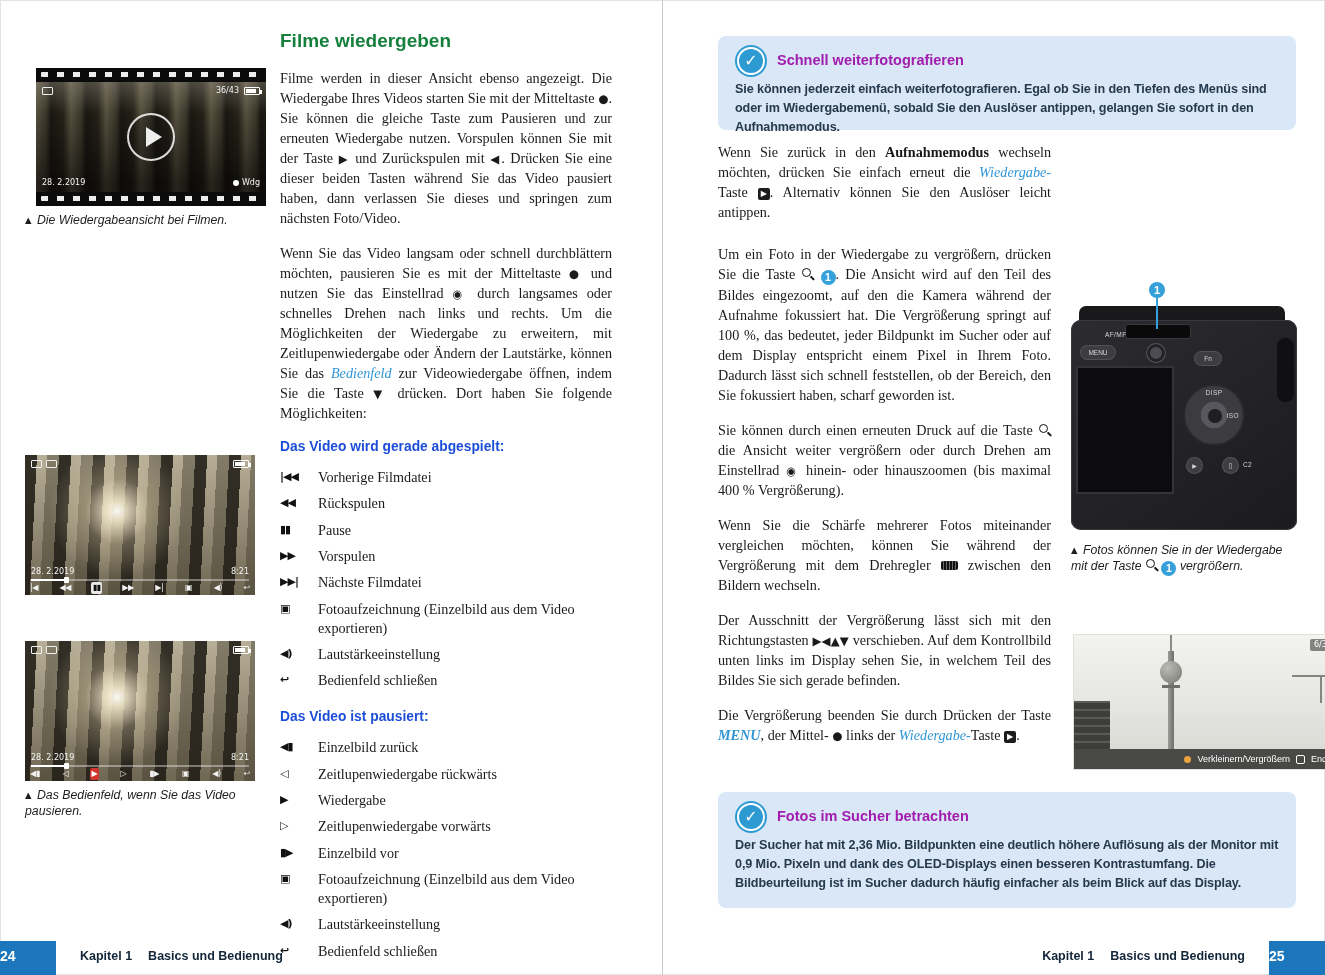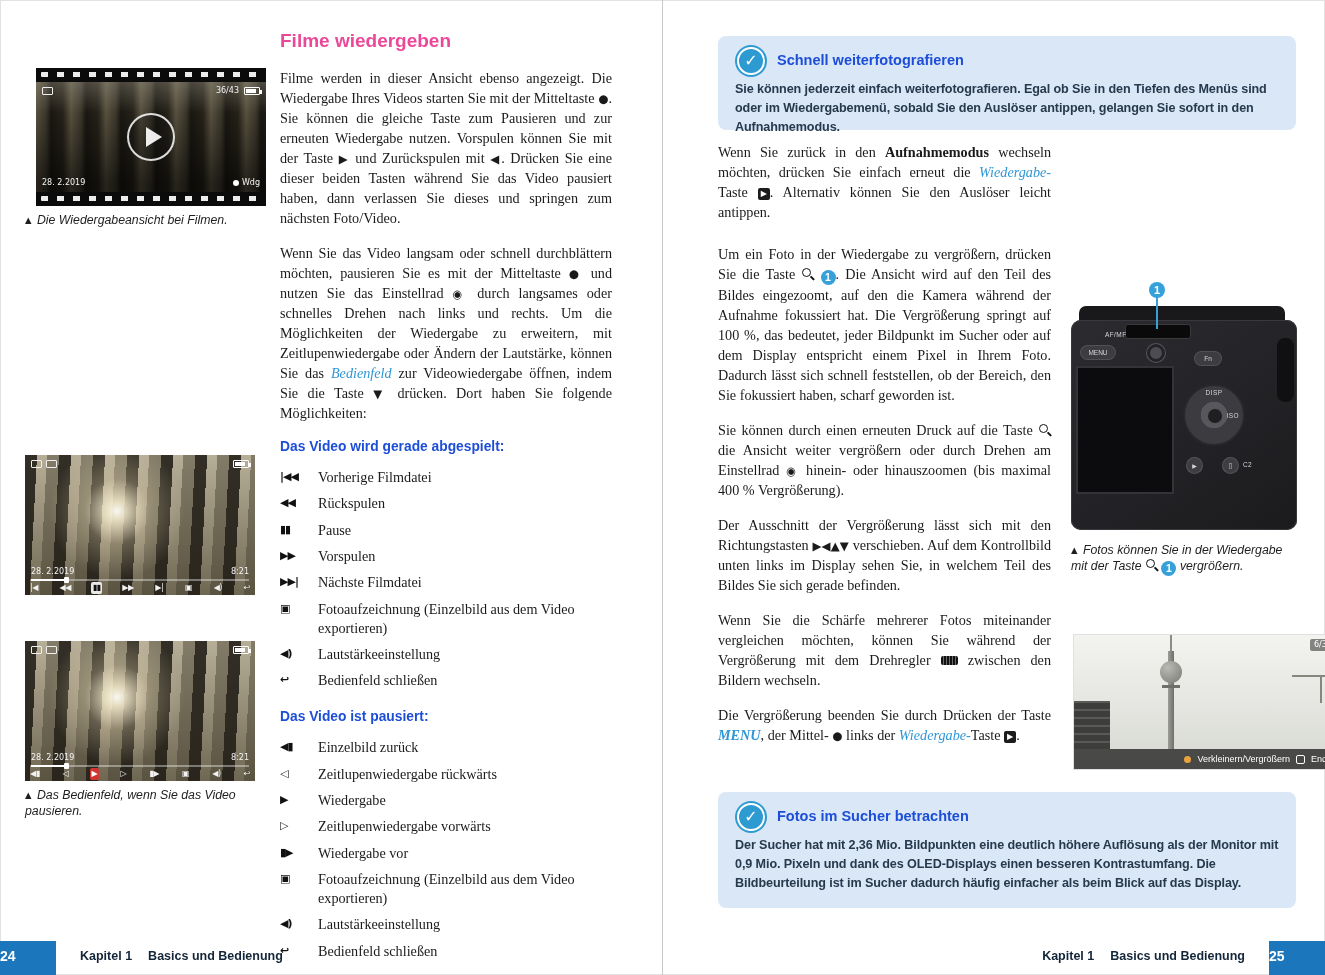--- a/index.html
+++ b/index.html
@@ -11,21 +11,21 @@
   }
   *{box-sizing:border-box;margin:0;padding:0}
   html,body{width:1325px;height:975px;background:#fff}
   body{font-family:"Liberation Serif",serif;color:var(--ink)}
   .spread{position:relative;width:1325px;height:975px;background:#fff;overflow:hidden;box-shadow:inset 0 0 0 1px #e2e2e2}
   .page{position:absolute;top:0;height:975px}
   .page-left{left:0;width:662px}
   .page-right{left:662px;width:663px;border-left:1px solid #c9c9c9}
 
   
-  h2.article-title{font:bold 19px/1.2 "Liberation Sans",sans-serif;color:#ec4899;margin:0 0 15px}
+  h2.article-title{font:bold 19px/1.2 "Liberation Sans",sans-serif;color:#15803d;margin:0 0 15px}
   p.body{font-size:14.2px;line-height:1.41;text-align:justify;margin:0 0 15px;color:var(--ink)}
   .list-head{font:bold 13.8px/1.3 "Liberation Sans",sans-serif;color:#1d4ed8;margin:0 0 12px}
   .seg-b{font-weight:bold}
   .seg-bi{color:var(--blue);font-style:italic}
   .seg-bib{color:var(--blue);font-style:italic;font-weight:bold}
   .seg-g{font-family:"DejaVu Sans",sans-serif;font-size:.82em;font-weight:bold;letter-spacing:0}
   .seg-key{display:inline-block;background:#1c1c1c;color:#fff;font:8px/10px "DejaVu Sans",sans-serif;padding:1px 3px;border-radius:2px;vertical-align:1px}
   .seg-badge{display:inline-block;width:15px;height:15px;border-radius:50%;background:var(--badge);color:#fff;font:bold 10.5px/15px "Liberation Sans",sans-serif;text-align:center;vertical-align:-2px}
   .seg-mag{position:relative;display:inline-block;width:13px;height:12px;vertical-align:-1px}
   .seg-mag::before{content:"";position:absolute;left:1px;top:0;width:7px;height:7px;border:1.6px solid #111;border-radius:50%}
@@ -96,21 +96,21 @@
   .page-left .footer-text{left:80px}
   .page-right .footer-text{right:80px}
   .footer-text .sect{margin-left:16px}
 
   
   .tip{position:absolute;left:55px;width:578px;background:var(--tip-bg);border-radius:8px;padding:11px 17px 11px 17px}
   .tip1{top:36px;height:94px}
   .tip2{top:792px;height:116px}
   .tip-head{display:flex;align-items:center;gap:12px;margin-bottom:5px}
   .tip-icon{flex:none;width:28px;height:28px;border-radius:50%;background:#2e9ad2;border:2px solid #fff;box-shadow:0 0 0 2px #2e9ad2;color:#fff;font:bold 16px/24px "DejaVu Sans",sans-serif;text-align:center;margin-left:2px}
-  .tip-title{font:bold 14.5px/1.2 "Liberation Sans",sans-serif;color:#1d4ed8}
+  .tip-title{font:bold 14.5px/1.2 "Liberation Sans",sans-serif;color:#a21caf}
   .tip-body{font:bold 12.6px/1.5 "Liberation Sans",sans-serif;color:#26394d;letter-spacing:-.1px}
   .intro{position:absolute;left:55px;top:142px;width:333px}
   .article-right{position:absolute;left:55px;top:244px;width:333px}
 
   
   .cam-fig{position:absolute;left:408px;top:282px;width:226px;height:252px}
   .callout-badge{position:absolute;left:78px;top:0;width:16px;height:16px;border-radius:50%;background:var(--badge);color:#fff;font:bold 11px/16px "Liberation Sans",sans-serif;text-align:center;z-index:5}
   .callout-line{position:absolute;left:85px;top:15px;width:2px;height:32px;background:var(--badge);z-index:4}
   .cam-top{position:absolute;left:8px;top:24px;width:206px;height:20px;background:#19191b;border-radius:7px 7px 0 0}
   .cam-body{position:absolute;left:0;top:38px;width:226px;height:210px;background:linear-gradient(145deg,#2c2c30,#1b1b1e);border-radius:10px;box-shadow:inset 0 0 0 1px #39393d}
@@ -308,21 +308,21 @@
             <span class="ctl-li-label">Wiedergabe</span>
           </li>
 
           <li>
             <span class="ctl-li-icon">▷</span>
             <span class="ctl-li-label">Zeitlupenwiedergabe vorwärts</span>
           </li>
 
           <li>
             <span class="ctl-li-icon">▮▶</span>
-            <span class="ctl-li-label">Wiedergabe vor</span>
+            <span class="ctl-li-label">Einzelbild vor</span>
           </li>
 
           <li>
             <span class="ctl-li-icon">▣</span>
             <span class="ctl-li-label">Fotoaufzeichnung (Einzelbild aus dem Video exportieren)</span>
           </li>
 
           <li>
             <span class="ctl-li-icon">◀)</span>
             <span class="ctl-li-label">Lautstärkeeinstellung</span>
@@ -351,22 +351,22 @@
         <div class="tip-title">Schnell weiterfotografieren</div>
       </div>
       <div class="tip-body">Sie können jederzeit einfach weiterfotografieren. Egal ob Sie in den Tiefen des Menüs sind oder im Wiedergabemenü, sobald Sie den Auslöser antippen, gelangen Sie sofort in den Aufnahmemodus.</div>
     </div>
 
     <p class="body intro"><span class="seg">Wenn Sie zurück in den </span><span class="seg seg-b">Aufnahmemodus</span><span class="seg"> wechseln möchten, drücken Sie einfach erneut die </span><span class="seg seg-bi">Wiedergabe-</span><span class="seg">Taste </span><span class="seg seg-key">▶</span><span class="seg">. Alternativ können Sie den Auslöser leicht antippen.</span></p>
 
     <div class="article-right">
       <p class="body"><span class="seg">Um ein Foto in der Wiedergabe zu vergrößern, drücken Sie die Taste </span><span class="seg seg-mag"></span><span class="seg"> </span><span class="seg seg-badge">1</span><span class="seg">. Die Ansicht wird auf den Teil des Bildes eingezoomt, auf den die Kamera während der Aufnahme fokussiert hat. Die Vergrößerung springt auf 100 %, das bedeutet, jeder Bildpunkt im Sucher oder auf dem Display entspricht einem Pixel in Ihrem Foto. Dadurch lässt sich schnell feststellen, ob der Bereich, den Sie fokussiert haben, scharf geworden ist.</span></p>
       <p class="body"><span class="seg">Sie können durch einen erneuten Druck auf die Taste </span><span class="seg seg-mag"></span><span class="seg"> die Ansicht weiter vergrößern oder durch Drehen am Einstellrad </span><span class="seg seg-g">◉</span><span class="seg"> hinein- oder hinauszoomen (bis maximal 400 % Vergrößerung).</span></p>
+      <p class="body"><span class="seg">Wenn Sie die Schärfe mehrerer Fotos miteinander vergleichen möchten, können Sie während der Vergrößerung mit dem Drehregler </span><span class="seg seg-dial"></span><span class="seg"> zwischen den Bildern wechseln.</span></p>
       <p class="body"><span class="seg">Der Ausschnitt der Vergrößerung lässt sich mit den Richtungstasten </span><span class="seg seg-g">▶◀▲▼</span><span class="seg"> verschieben. Auf dem Kontrollbild unten links im Display sehen Sie, in welchem Teil des Bildes Sie sich gerade befinden.</span></p>
-      <p class="body"><span class="seg">Wenn Sie die Schärfe mehrerer Fotos miteinander vergleichen möchten, können Sie während der Vergrößerung mit dem Drehregler </span><span class="seg seg-dial"></span><span class="seg"> zwischen den Bildern wechseln.</span></p>
       <p class="body"><span class="seg">Die Vergrößerung beenden Sie durch Drücken der Taste </span><span class="seg seg-bib">MENU</span><span class="seg">, der Mittel- </span><span class="seg seg-g">●</span><span class="seg"> links der </span><span class="seg seg-bi">Wiedergabe-</span><span class="seg">Taste </span><span class="seg seg-key">▶</span><span class="seg">.</span></p>
     </div>
 
     <figure class="cam-fig">
       <div class="callout-badge">1</div>
       <div class="callout-line"></div>
       <div class="cam-top"></div>
       <div class="cam-body">
         <div class="cam-evf"></div>
         <div class="btn-pill" style="left:10px;top:26px;width:34px;height:13px">MENU</div>

